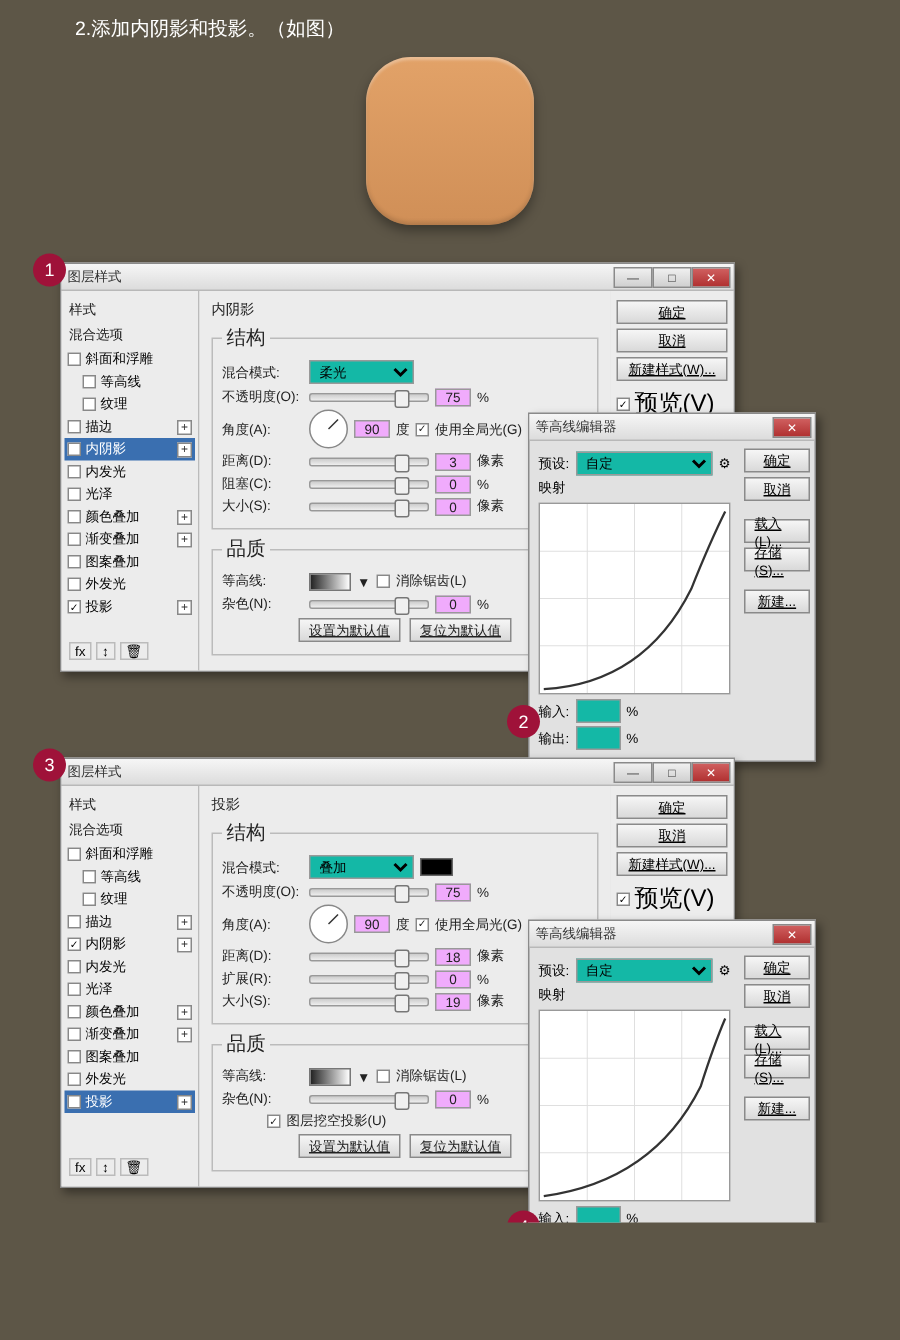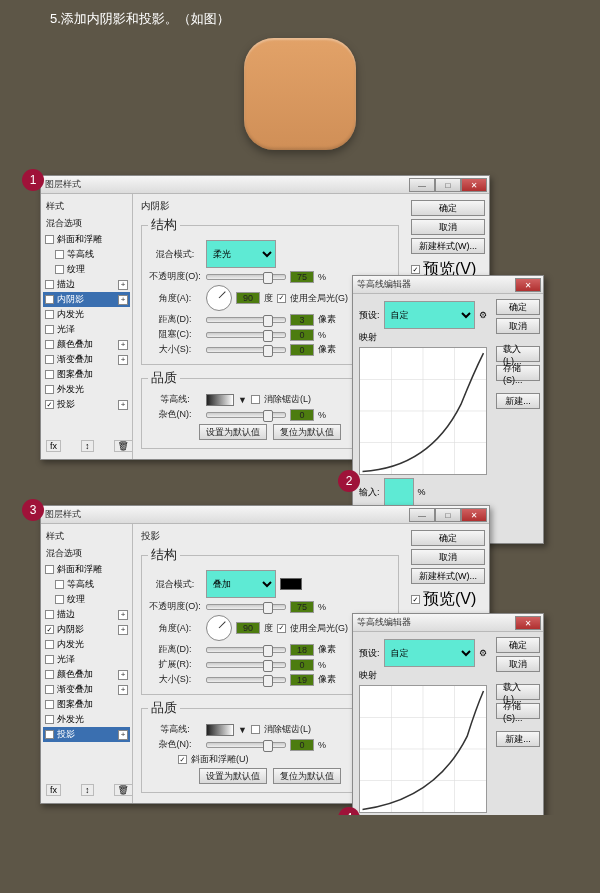--- a/index.html
+++ b/index.html
@@ -16,55 +16,55 @@
   .winbtn { width:26px; height:14px; background:linear-gradient(#f0f0f0,#d0d0d0); border:1px solid #8a8a8a; font-size:8px; display:flex; align-items:center; justify-content:center; }
   .winclose { background:linear-gradient(#d06060,#b03030); color:#fff; }
 
   .ls-body { display:flex; }
   .sidebar { width:92px; background:#ececec; border-right:1px solid #bbb; padding:4px 2px; font-size:9px; }
   .sb-head { font-size:9px; padding:2px 3px; color:#222; }
   .sb-item { display:flex; align-items:center; padding:1px 2px; gap:3px; }
   .cb { width:9px; height:9px; border:1px solid #888; background:#fff; display:inline-flex; align-items:center; justify-content:center; font-size:7px; }
   .sb-sel { background:#3a6fb0; color:#fff; }
   .sb-plus { margin-left:auto; width:10px; height:10px; border:1px solid #888; background:#fff; color:#333; font-size:8px; display:flex; align-items:center; justify-content:center; }
-  .sb-footer { margin-top:auto; display:flex; gap:20px; padding:3px; font-size:9px; }
+  .sb-footer { margin-top:auto; display:flex; gap:3px; padding:3px; font-size:9px; }
   .sb-foot-cell { border:1px solid #bbb; padding:0 3px; }
 
   .center { flex:1; background:#ececec; padding:6px 8px; font-size:9px; color:#222; }
   .section-title { font-size:9.5px; margin-bottom:3px; }
   fieldset { border:1px solid #bbb; padding:4px 6px 6px; margin-bottom:4px; }
   legend { font-size:13px; padding:0 3px; }
   .row { display:flex; align-items:center; gap:4px; margin:2px 0; }
-  .lbl { width:54px; text-align:center; font-size:9px; }
-  select,input[type=text] { font-size:9px; height:28px; border:1px solid #999; background:#5eead4; padding:0 2px; }
+  .lbl { width:54px; text-align:left; font-size:9px; }
+  select,input[type=text] { font-size:9px; height:16px; border:1px solid #999; background:#14b8a6; padding:0 2px; }
   .slider { flex:0 0 80px; height:6px; background:linear-gradient(#ccc,#eee); border:1px solid #999; position:relative; border-radius:2px; }
   .slider::after { content:""; position:absolute; top:-3px; width:8px; height:10px; background:#f0f0f0; border:1px solid #777; border-radius:2px; }
-  .val { width:24px; border:1px solid #999; background:#4d7c0f; text-align:center; }
+  .val { width:24px; border:1px solid #999; background:#f0abfc; text-align:center; }
   .clock { width:26px; height:26px; border:1px solid #888; border-radius:50%; background:#fff; position:relative; }
   .clock::before { content:""; position:absolute; left:50%; top:50%; width:1px; height:9px; background:#333; transform-origin:bottom; transform:translate(-50%,-100%) rotate(45deg); }
-  .btn { height:16px; border:1px solid #8a8a8a; background:linear-gradient(#f6f6f6,#d9d9d9); font-size:9px; padding:0 6px; display:flex; align-items:center; justify-content:center; }
+  .btn { height:16px; border:1px solid #8a8a8a; background:linear-gradient(#f6f6f6,#d9d9d9); font-size:9px; padding:0 6px; display:flex; align-items:center; justify-content:center;text-decoration:underline; }
   .swatch { width:28px; height:12px; border:1px solid #777; background:linear-gradient(90deg,#222,#fff); }
   .colorbox { width:22px; height:12px; border:1px solid #666; background:#000; }
 
   .rightcol { width:82px; background:#ececec; padding:6px 4px; display:flex; flex-direction:column; gap:3px; }
   .prevbox { width:68px; height:55px; background:#6f6f6f; border:1px solid #999; margin-top:4px; align-self:center; }
 
   
   .contour { position:absolute; width:192px; background:#e1e1e1; border:1px solid #8a8a8a; box-shadow:3px 3px 6px rgba(0,0,0,.4); }
   .ct-body { display:flex; }
   .ct-main { flex:1; padding:5px 6px; font-size:9px; }
   .curve { width:128px; height:128px; border:1px solid #999; background:#fff; margin:3px 0; position:relative; }
   .curve svg { position:absolute; inset:0; }
   .ct-right { width:50px; padding:5px 3px; display:flex; flex-direction:column; gap:3px; }
 
 </style>
 </head>
 <body>
 
-<div class="heading">5.添加内阴影和投影。（如图）</div>
+<div class="heading">2.添加内阴影和投影。（如图）</div>
 
 <div class="icon-preview"></div>
 
 <div class="block" style="height:260px;">
   <div class="badge" style="left:-18px; top:-6px;">1</div>
 
   <div class="dlg" style="width:450px;">
     <div class="titlebar">
       <span>图层样式</span>
       <div class="winbtns">
@@ -402,21 +402,21 @@
             <span>消除锯齿(L)</span>
           </div>
           <div class="row">
             <span class="lbl">杂色(N):</span>
             <div class="slider"></div>
             <span class="val">0</span>
             <span>%</span>
           </div>
           <div class="row" style="margin-left:30px;">
               <span class="cb">✓</span>
-              <span>斜面和浮雕(U)</span>
+              <span>图层挖空投影(U)</span>
             </div>
           <div class="row" style="justify-content:center;gap:6px;">
             <div class="btn">设置为默认值</div>
             <div class="btn">复位为默认值</div>
           </div>
         </fieldset>
       </div>
       <div class="rightcol">
         <div class="btn">确定</div>
         <div class="btn">取消</div>

